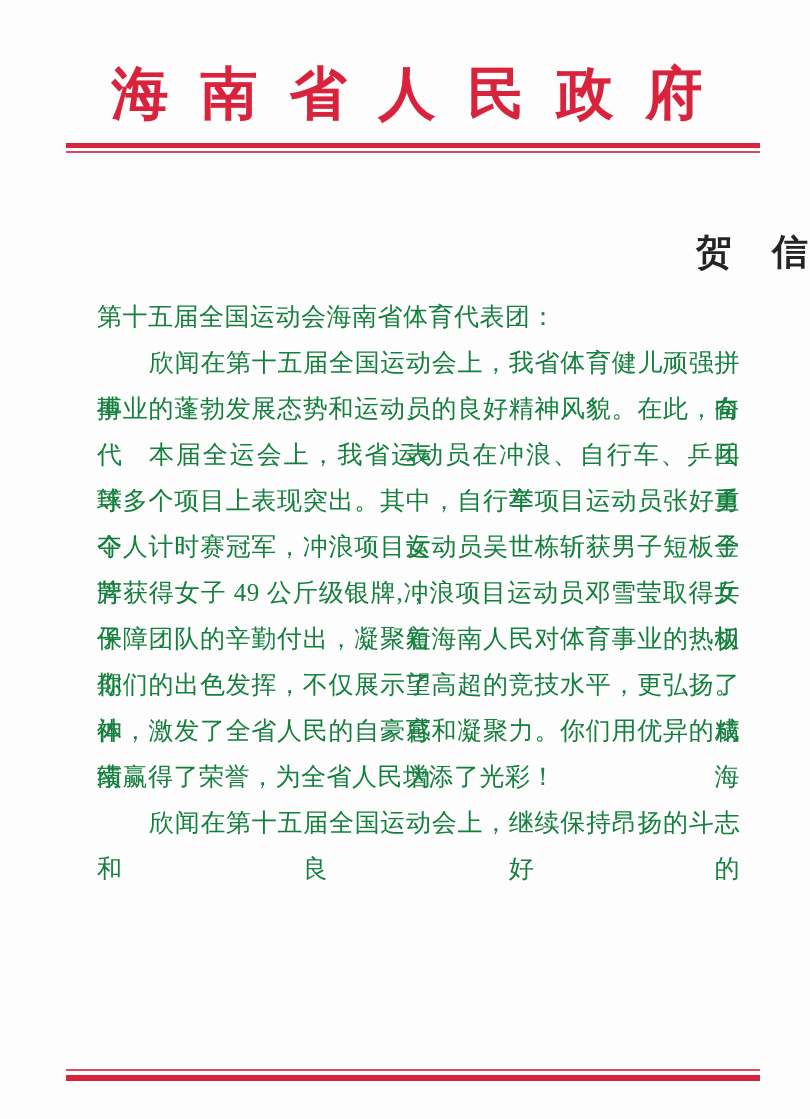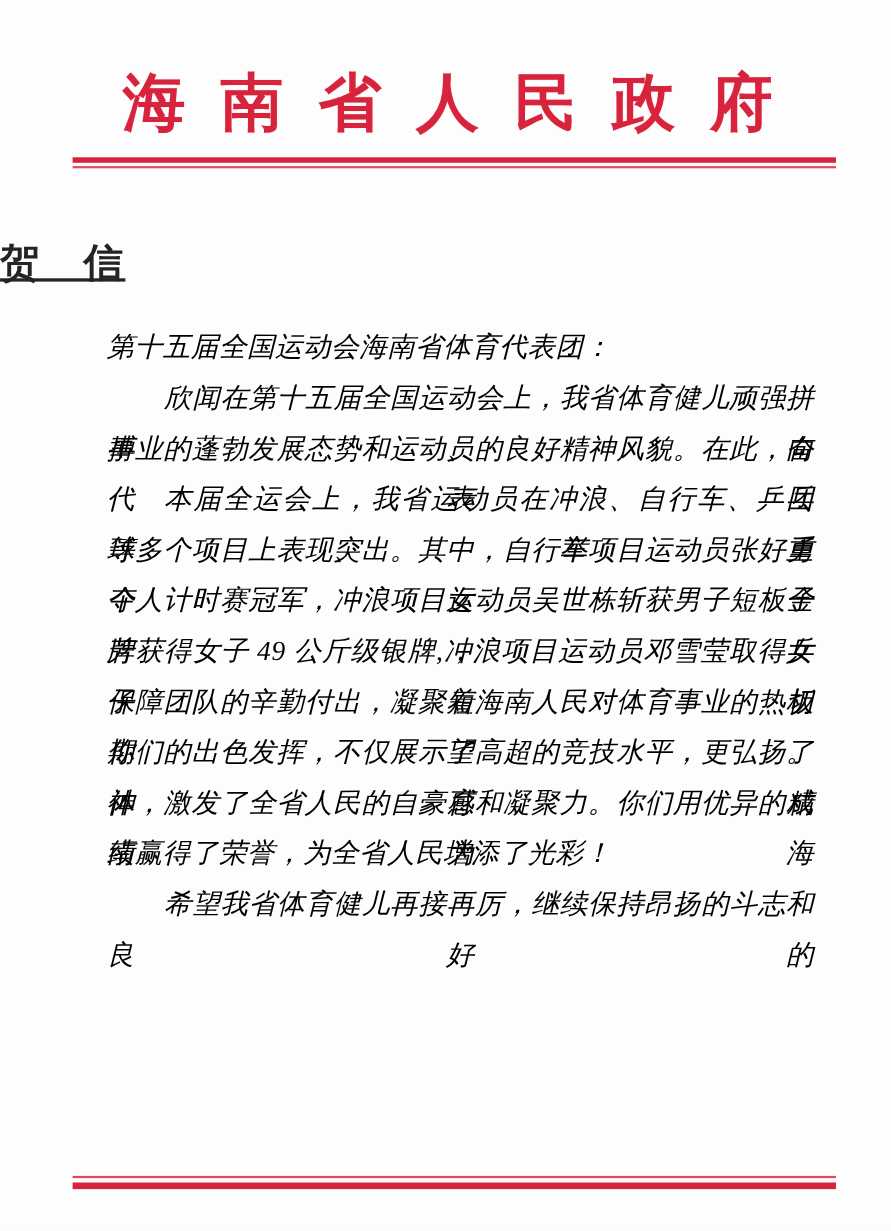--- a/index.html
+++ b/index.html
@@ -38,42 +38,40 @@
     right: 50px;
   }
   .rule-top-thick   { top: 143px; height: 5px; background: #d7243c; }
   .rule-top-thin    { top: 151px; height: 2px; background: #dc4a60; }
   .rule-bottom-thin  { top: 1069px; height: 2px; background: #dc4a60; }
   .rule-bottom-thick { top: 1075px; height: 6px; background: #d7243c; }
 
   
   .doc-title {
     position: absolute;
-    top: 215px;
+    top: 228px;
     left: 0;
     width: 100%;
-    text-align: left;
+    text-align: right;
     font-size: 36px;
     font-weight: 600;
     color: #242424;
     letter-spacing: 2px;
     white-space: pre;
-    text-decoration: underline;
   }
 
   
   .letter-body {
     position: absolute;
     top: 294px;
     left: 97px;
     width: 643px;
     font-size: 25px;
-    color: #000000;
+    color: #15803d;
     letter-spacing: 0.5px;
-    font-style: italic;
   }
   .line {
     height: 46px;
     line-height: 46px;
     white-space: nowrap;
     overflow: visible;
   }
   .line.justify {
     white-space: normal;
     text-align: justify;
@@ -102,19 +100,19 @@
       <div class="line indent justify">欣闻在第十五届全国运动会上，我省体育健儿顽强拼搏、奋</div>
       <div class="line justify">事业的蓬勃发展态势和运动员的良好精神风貌。在此，向代表团</div>
       <div class="line indent justify">本届全运会上，我省运动员在冲浪、自行车、乒乓球、举重</div>
       <div class="line justify">等多个项目上表现突出。其中，自行车项目运动员张好勇夺女子</div>
       <div class="line justify">个人计时赛冠军，冲浪项目运动员吴世栋斩获男子短板金牌，乒</div>
       <div class="line justify">芳获得女子 49 公斤级银牌,冲浪项目运动员邓雪莹取得女子短板</div>
       <div class="line justify">保障团队的辛勤付出，凝聚着海南人民对体育事业的热切期望。</div>
       <div class="line justify">你们的出色发挥，不仅展示了高超的竞技水平，更弘扬了体育精</div>
       <div class="line justify">神，激发了全省人民的自豪感和凝聚力。你们用优异的成绩为海</div>
       <div class="line">南赢得了荣誉，为全省人民增添了光彩！</div>
-      <div class="line indent justify">希望我省体育健儿再接再厉，继续保持昂扬的斗志和良好的</div>
+      <div class="line indent justify">欣闻在第十五届全国运动会上，继续保持昂扬的斗志和良好的</div>
     </div>
 
   <div class="rule rule-bottom-thin"></div>
   <div class="rule rule-bottom-thick"></div>
 
 </div>
 
 </body></html>

